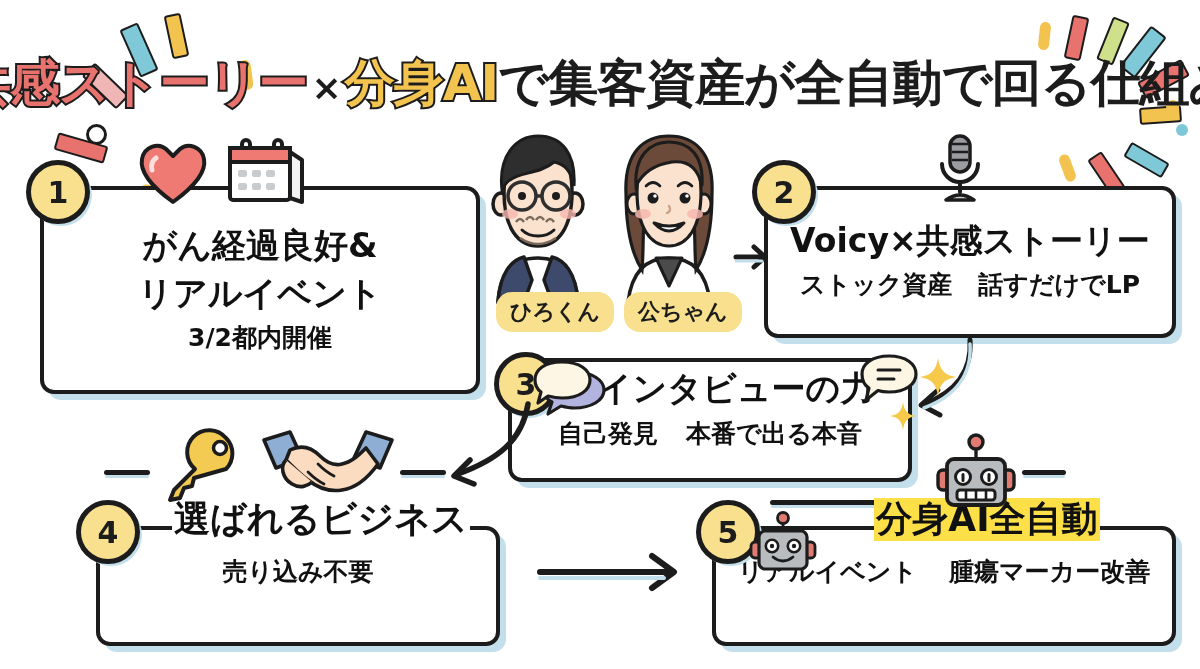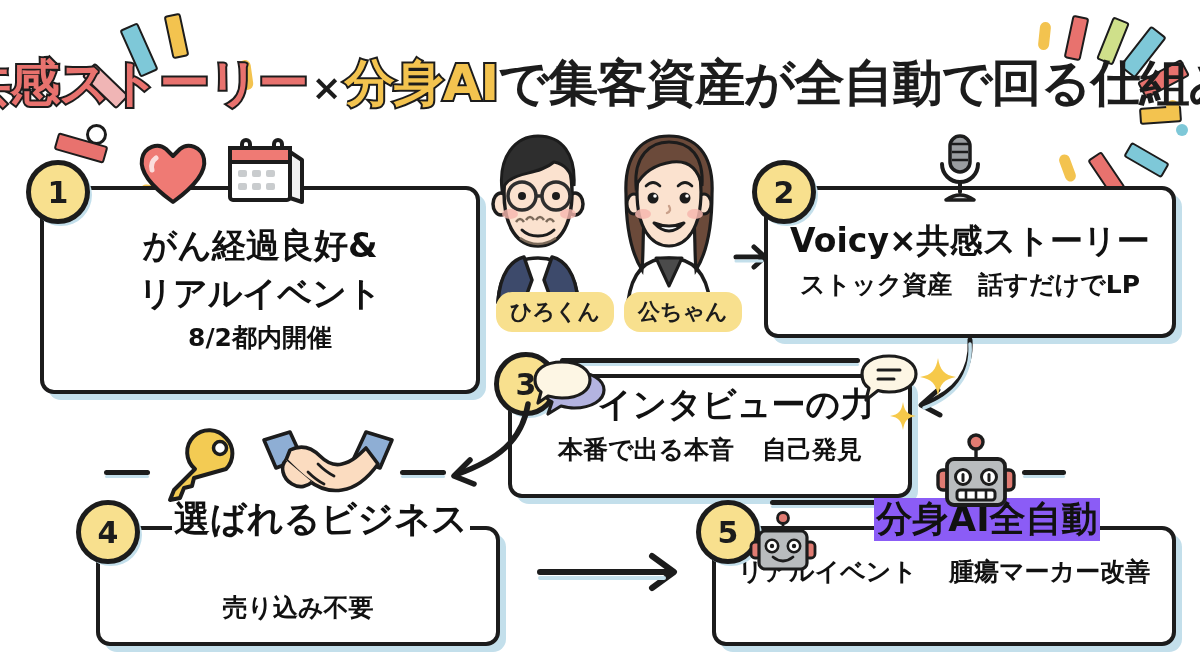--- a/index.html
+++ b/index.html
@@ -164,21 +164,21 @@
         <rect x="44" y="43" width="9" height="7" rx="2"></rect>
       </g>
     </svg>
   </div>
 
   <div class="card" style="left:40px;top:186px;width:440px;height:208px;">
     <div class="card-inner">
       <div class="head-line hl">がん経過良好&amp;</div>
       <div class="head-line hl" style="margin-top:6px;">リアルイベント</div>
       <div class="sub-row">
-        <span class="sub">8/2都内開催</span>
+        <span class="sub">3/2都内開催</span>
       </div>
     </div>
   </div>
 
   <div class="portrait" style="left:480px;top:130px;">
     <svg width="116" height="172" viewBox="0 0 116 172">
 
       <path d="M18 172 C20 140 36 128 58 128 C80 128 96 140 98 172 Z" fill="#ffffff" stroke="#1c1c1c" stroke-width="3.5"></path>
       <path d="M18 172 C20 142 32 130 44 127 L52 150 L44 172 Z" fill="#3d4a6b" stroke="#1c1c1c" stroke-width="3.5" stroke-linejoin="round"></path>
       <path d="M98 172 C96 142 84 130 72 127 L64 150 L72 172 Z" fill="#3d4a6b" stroke="#1c1c1c" stroke-width="3.5" stroke-linejoin="round"></path>
@@ -298,26 +298,26 @@
     <svg width="36" height="38" viewBox="0 0 36 38">
       <path d="M18 0 C20 12 24 17 36 19 C24 21 20 26 18 38 C16 26 12 21 0 19 C12 17 16 12 18 0 Z" fill="#f6c94a"></path>
     </svg>
   </div>
   <div class="icon" style="left:890px;top:402px;">
     <svg width="26" height="28" viewBox="0 0 26 28">
       <path d="M13 0 C14.5 9 17 12.5 26 14 C17 15.5 14.5 19 13 28 C11.5 19 9 15.5 0 14 C9 12.5 11.5 9 13 0 Z" fill="#f6c94a"></path>
     </svg>
   </div>
 
-  <div class="card" style="left:508px;top:358px;width:404px;height:124px;margin-top:16px;">
+  <div class="card" style="left:508px;top:358px;width:404px;height:124px;">
     <div class="card-inner" style="justify-content:flex-start;padding-top:6px;">
       <div class="head-line hl" style="font-size:34px;margin-left:52px;">インタビューの力</div>
       <div class="sub-row" style="gap:22px;margin-top:8px;">
+        <span class="sub">自己発見</span>
         <span class="sub">本番で出る本音</span>
-        <span class="sub">自己発見</span>
       </div>
     </div>
   </div>
 
   <div class="icon" style="left:418px;top:398px;">
     <svg width="116" height="94" viewBox="0 0 116 94">
       <path d="M110 6 C104 44 78 62 40 76" fill="none" stroke="#1c1c1c" stroke-width="5.5" stroke-linecap="round"></path>
       <path d="M52 62 L36 78 L56 86" fill="none" stroke="#1c1c1c" stroke-width="5.5" stroke-linecap="round" stroke-linejoin="round"></path>
     </svg>
   </div>
@@ -338,21 +338,21 @@
       <path d="M130 10 L104 2 L92 28 L118 38 Z" fill="#8eaed4" stroke="#1c1c1c" stroke-width="3.6" stroke-linejoin="round"></path>
       <path d="M28 20 C40 14 50 18 58 26 C64 32 72 36 80 34 C90 32 98 24 104 18 L116 34 C106 48 94 58 80 60 C68 62 56 58 46 50 C38 44 30 36 24 30 Z" fill="#fbdcc0" stroke="#1c1c1c" stroke-width="3.6" stroke-linejoin="round"></path>
       <path d="M46 42 q8 8 16 12 M56 34 q8 8 16 12" fill="none" stroke="#1c1c1c" stroke-width="2.8" stroke-linecap="round"></path>
       <path d="M24 30 C18 36 20 48 30 54 C38 59 46 56 50 52" fill="#fbdcc0" stroke="#1c1c1c" stroke-width="3.6" stroke-linejoin="round"></path>
     </svg>
   </div>
 
   <div class="numcircle" style="left:76px;top:500px;">4</div>
 
   <div class="card" style="left:96px;top:526px;width:404px;height:120px;">
-    <div class="card-inner" style="justify-content:flex-start;padding-top:2px;gap:36px;">
+    <div class="card-inner" style="justify-content:flex-start;padding-top:2px;">
       <div class="head-line hl" style="font-size:36px;margin-left:46px;margin-top:-34px;background:#fff;">選ばれるビジネス</div>
       <div class="sub-row" style="gap:26px;margin-top:14px;">
         <span class="sub">売り込み不要</span>
       </div>
     </div>
   </div>
 
   <div class="icon" style="left:536px;top:552px;">
     <svg width="152" height="44" viewBox="0 0 152 44">
       <path d="M4 20 H132 M116 4 L138 20 L116 36" fill="none" stroke="#1c1c1c" stroke-width="6" stroke-linecap="round" stroke-linejoin="round"></path>
@@ -391,21 +391,21 @@
       <circle cx="26" cy="34" r="6.2" fill="#ffffff" stroke="#1c1c1c" stroke-width="2.6"></circle>
       <circle cx="48" cy="34" r="6.2" fill="#ffffff" stroke="#1c1c1c" stroke-width="2.6"></circle>
       <circle cx="26" cy="34" r="2.2" fill="#1c1c1c"></circle>
       <circle cx="48" cy="34" r="2.2" fill="#1c1c1c"></circle>
       <path d="M27 45 q10 8 20 0" fill="none" stroke="#1c1c1c" stroke-width="2.8" stroke-linecap="round"></path>
     </svg>
   </div>
 
   <div class="card" style="left:712px;top:526px;width:464px;height:120px;">
     <div class="card-inner" style="justify-content:flex-start;padding-top:2px;">
-      <div class="head-line hl" style="font-size:36px;margin-left:86px;margin-top:-34px;background:#8b5cf6;">分身AI全自動</div>
+      <div class="head-line hl" style="font-size:36px;margin-left:86px;margin-top:-34px;background:#fde047;">分身AI全自動</div>
       <div class="sub-row" style="gap:26px;margin-top:14px;">
         <span class="sub">リアルイベント</span>
         <span class="sub">腫瘍マーカー改善</span>
       </div>
     </div>
   </div>
 
 </div>
 
 </body></html>

